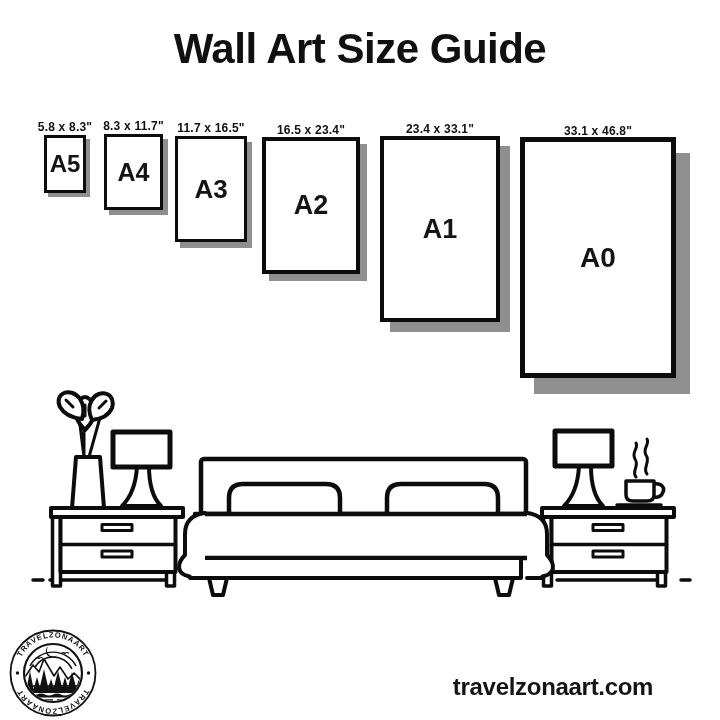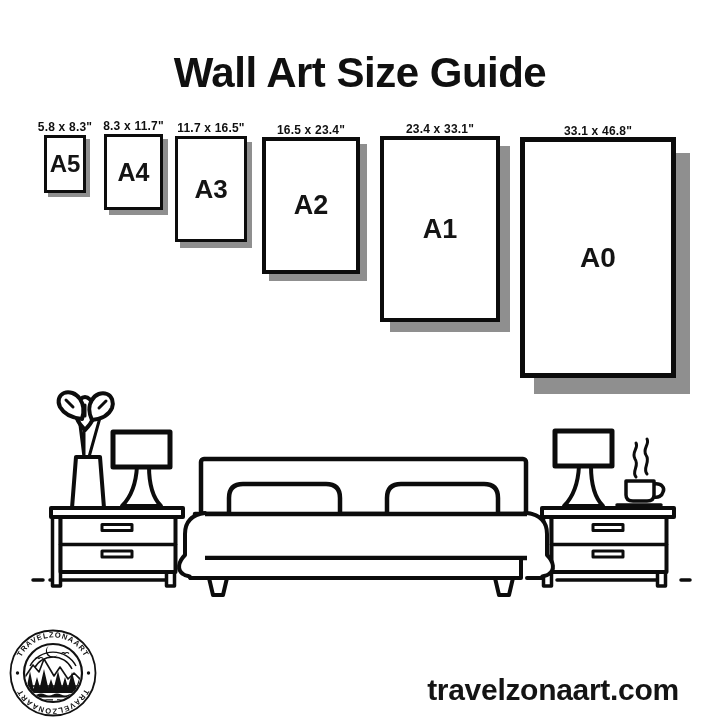--- a/index.html
+++ b/index.html
@@ -4,21 +4,20 @@
 <style>
   html,body{margin:0;padding:0;background:#fff;}
   .canvas{
     position:relative;width:720px;height:720px;background:#ffffff;
     font-family:"Liberation Sans", sans-serif;overflow:hidden;color:#111;
   }
   .title{
     position:absolute;left:0;right:0;top:28px;text-align:center;
     font-size:42px;font-weight:bold;letter-spacing:-0.5px;color:#101010;
     line-height:1.0;
-    margin-top:24px;
   }
   .frame{
     position:absolute;background:#fff;border:3px solid #0c0c0c;box-sizing:border-box;
     display:flex;align-items:center;justify-content:center;
     font-weight:bold;color:#141414;
   }
   .frame-letter{letter-spacing:0px;}
   .size-label{
     position:absolute;bottom:100%;margin-bottom:4px;left:50%;transform:translateX(-50%);
     white-space:nowrap;font-size:12px;font-weight:bold;color:#101010;letter-spacing:0.2px;
@@ -26,21 +25,21 @@
   .f-a5{left:44px;top:135px;width:42px;height:58px;border-width:3px;box-shadow:4px 4px 0 #8f8f8f;font-size:24px;}
   .f-a4{left:104px;top:134px;width:59px;height:76px;border-width:3px;box-shadow:5px 5px 0 #8f8f8f;font-size:25px;}
   .f-a3{left:175px;top:136px;width:72px;height:106px;border-width:3.5px;box-shadow:5px 6px 0 #8f8f8f;font-size:26px;}
   .f-a2{left:262px;top:137px;width:98px;height:137px;border-width:4px;box-shadow:7px 7px 0 #8f8f8f;font-size:27px;}
   .f-a1{left:380px;top:136px;width:120px;height:186px;border-width:4px;box-shadow:10px 10px 0 #8f8f8f;font-size:27px;}
   .f-a0{left:520px;top:137px;width:156px;height:241px;border-width:5px;box-shadow:14px 16px 0 #8f8f8f;font-size:28px;}
   .scene-svg{position:absolute;left:0;top:0;width:720px;height:720px;}
   .logo-svg{position:absolute;left:9px;top:629px;width:88px;height:88px;}
   .website{
     position:absolute;left:553px;top:673px;transform:translateX(-50%);
-    font-size:30px;font-weight:bold;color:#141414;letter-spacing:-0.3px;white-space:nowrap;
+    font-size:24px;font-weight:bold;color:#141414;letter-spacing:-0.3px;white-space:nowrap;
   }
 </style>
 </head>
 <body>
 
 <div class="canvas">
 
   <div class="title">Wall Art Size Guide</div>
 
   <div class="frame f-a5">

